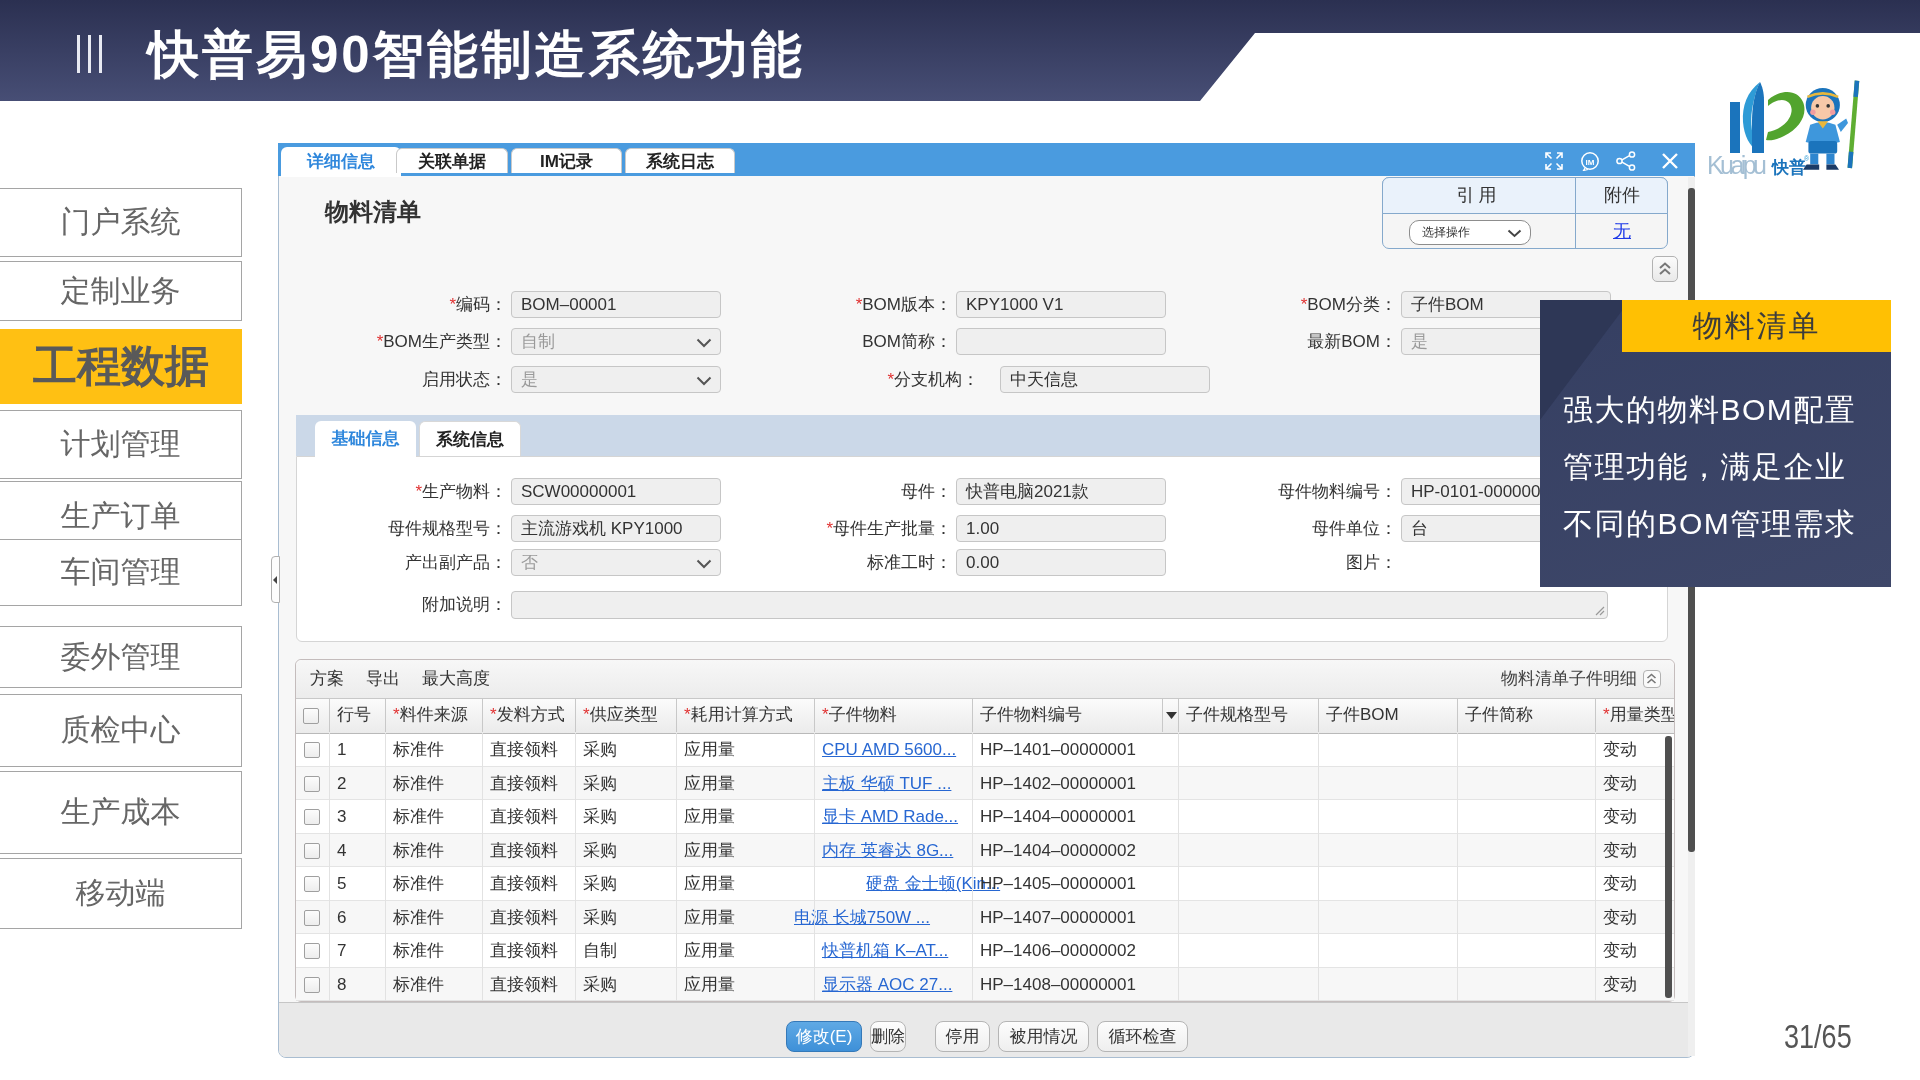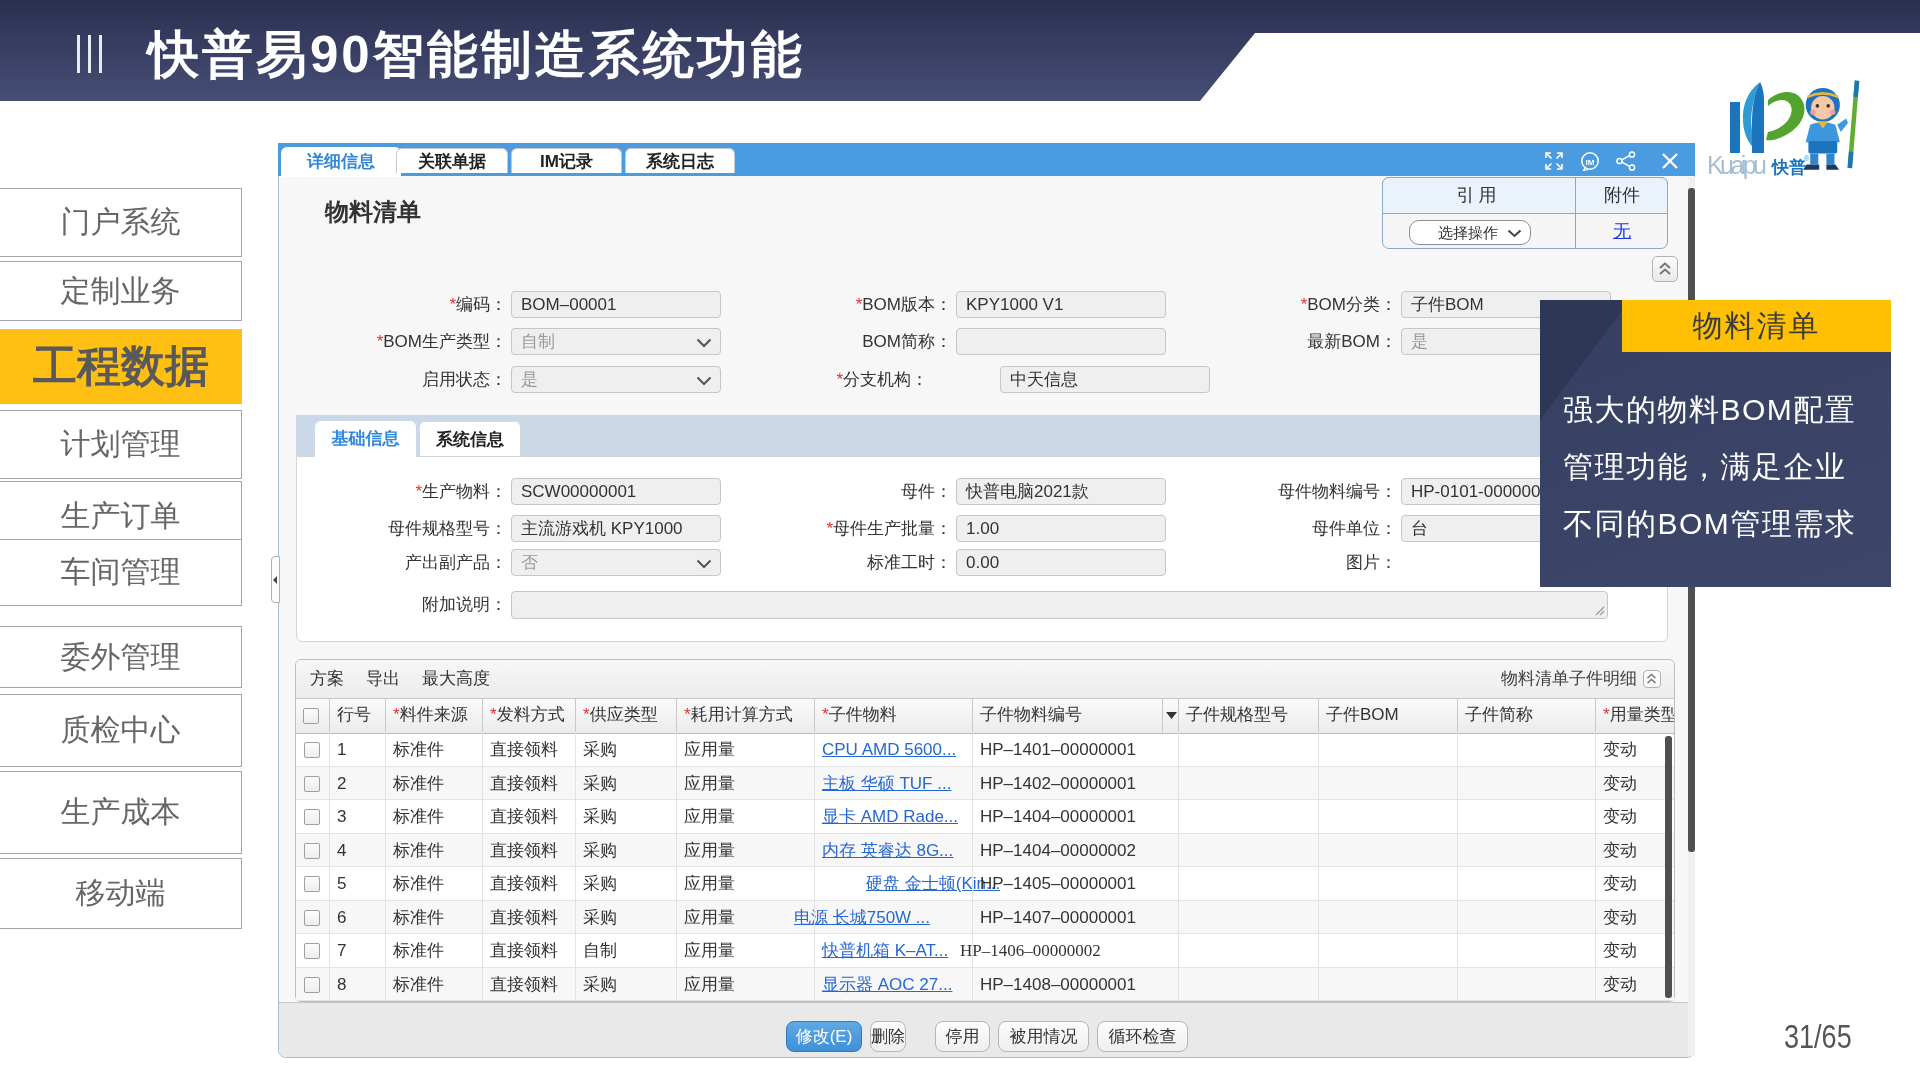--- a/index.html
+++ b/index.html
@@ -81,21 +81,21 @@
   </svg>
 <svg class="abs" style="left:1660px;top:151px;" width="20" height="20" viewBox="0 0 20 20" fill="none" stroke="#fff" stroke-width="2.4">
     <path d="M3 3 L17 17 M17 3 L3 17"></path>
   </svg>
 
 <div class="abs" style="left:1382px;top:177px;width:286px;height:72px;background:#F5F5F5;border:1px solid #85A9CC;border-radius:7px;box-sizing:border-box;"></div>
 <div class="abs" style="left:1382px;top:177px;width:286px;height:37px;background:#EAF2FB;border:1px solid #85A9CC;border-radius:7px 7px 0 0;box-sizing:border-box;"></div>
 <div class="abs" style="left:1575px;top:177px;width:1px;height:72px;background:#85A9CC;"></div>
 <div class="abs" style="left:1382px;top:177px;width:193px;height:37px;font-size:18px;color:#333;text-align:center;line-height:37px;letter-spacing:4px;">引用</div>
 <div class="abs" style="left:1576px;top:177px;width:92px;height:37px;font-size:18px;color:#333;text-align:center;line-height:37px;">附件</div>
-<div class="abs" style="left:1409px;top:220px;width:122px;height:25px;background:#fff;border:1px solid #8D8D8D;border-radius:10px;box-sizing:border-box;font-size:15px;color:#333;line-height:23px;padding-left:28px;">选择操作<svg class="chev" style="top:8px;" width="15" height="9" viewBox="0 0 15 9" fill="none" stroke="#444" stroke-width="2">
+<div class="abs" style="left:1409px;top:220px;width:122px;height:25px;background:#fff;border:1px solid #8D8D8D;border-radius:10px;box-sizing:border-box;font-size:12px;color:#333;line-height:23px;padding-left:12px;">选择操作<svg class="chev" style="top:8px;" width="15" height="9" viewBox="0 0 15 9" fill="none" stroke="#444" stroke-width="2">
       <path d="M1.5 1.5 L7.5 7 L13.5 1.5"></path>
     </svg></div>
 <div class="abs" style="left:1576px;top:219px;width:92px;height:25px;font-size:18px;color:#1D39E8;text-align:center;line-height:25px;"><span style="text-decoration:underline;">无</span></div>
 
 <div class="abs" style="left:1652px;top:256px;width:26px;height:26px;background:linear-gradient(#FBFBFB,#E9E9E9);border:1px solid #B2B2B2;border-radius:5px;box-sizing:border-box;">
     <svg style="position:absolute;left:5px;top:4px;" width="14" height="16" viewBox="0 0 14 16" fill="none" stroke="#777" stroke-width="2">
       <path d="M2 7 L7 2.5 L12 7"></path>
       <path d="M2 13 L7 8.5 L12 13"></path>
     </svg>
   </div>
@@ -113,21 +113,21 @@
       <path d="M1.5 1.5 L8 8 L14.5 1.5"></path>
     </svg></div>
 <div class="lbl" style="left:752px;top:328px;">BOM简称：</div>
 <div class="inp" style="left:956px;top:328px;"></div>
 <div class="lbl" style="left:1197px;top:328px;">最新BOM：</div>
 <div class="inp dis" style="left:1401px;top:328px;">是</div>
 <div class="lbl" style="left:307px;top:366px;">启用状态：</div>
 <div class="inp dis" style="left:511px;top:366px;">是<svg class="chev" width="16" height="10" viewBox="0 0 16 10" fill="none" stroke="#555" stroke-width="2">
       <path d="M1.5 1.5 L8 8 L14.5 1.5"></path>
     </svg></div>
-<div class="lbl" style="left:728px;top:366px;"><b>*</b>分支机构：</div>
+<div class="lbl" style="left:779px;top:366px;"><b>*</b>分支机构：</div>
 <div class="inp" style="left:1000px;top:366px;">中天信息</div>
 
 <div class="abs" style="left:296px;top:415px;width:1372px;height:41px;background:#CBD8E8;"></div>
 <div class="abs" style="left:296px;top:456px;width:1372px;height:186px;background:#fff;border:1px solid #D5D5D5;box-sizing:border-box;border-radius:0 0 6px 6px;"></div>
 <div class="tab" style="left:315px;top:421px;width:101px;height:39px;line-height:36px;color:#2F87DC;">基础信息</div>
 <div class="tab" style="left:419px;top:421px;width:102px;height:35px;line-height:35px;border:1px solid #D8D8D8;border-bottom:none;box-sizing:border-box;">系统信息</div>
 
 <div class="lbl" style="left:307px;top:478px;"><b>*</b>生产物料：</div>
 <div class="inp" style="left:511px;top:478px;">SCW00000001</div>
 <div class="lbl" style="left:752px;top:478px;">母件：</div>
@@ -257,21 +257,21 @@
       <span style="left:1307px;">变动</span>
     </div>
 <div class="row" style="top:934.0px;border-bottom:1px solid #E4E4E4;box-sizing:border-box;height:33.5px;">
       <span class="cb"></span>
       <span style="left:41px;">7</span>
       <span style="left:97px;">标准件</span>
       <span style="left:194px;">直接领料</span>
       <span style="left:287px;">自制</span>
       <span style="left:388px;">应用量</span>
       <span style="left:526px;" class="lk">快普机箱 K–AT...</span>
-      <span style="left:664px;font-family:Liberation Serif, serif;">HP–1406–00000002</span>
+      <span style="left:684px;">HP–1406–00000002</span>
       <span style="left:1307px;">变动</span>
     </div>
 <div class="row" style="top:967.5px;background:#F7F7F7;border-bottom:1px solid #E4E4E4;box-sizing:border-box;height:33.5px;">
       <span class="cb"></span>
       <span style="left:41px;">8</span>
       <span style="left:97px;">标准件</span>
       <span style="left:194px;">直接领料</span>
       <span style="left:287px;">采购</span>
       <span style="left:388px;">应用量</span>
       <span style="left:526px;" class="lk">显示器 AOC 27...</span>

